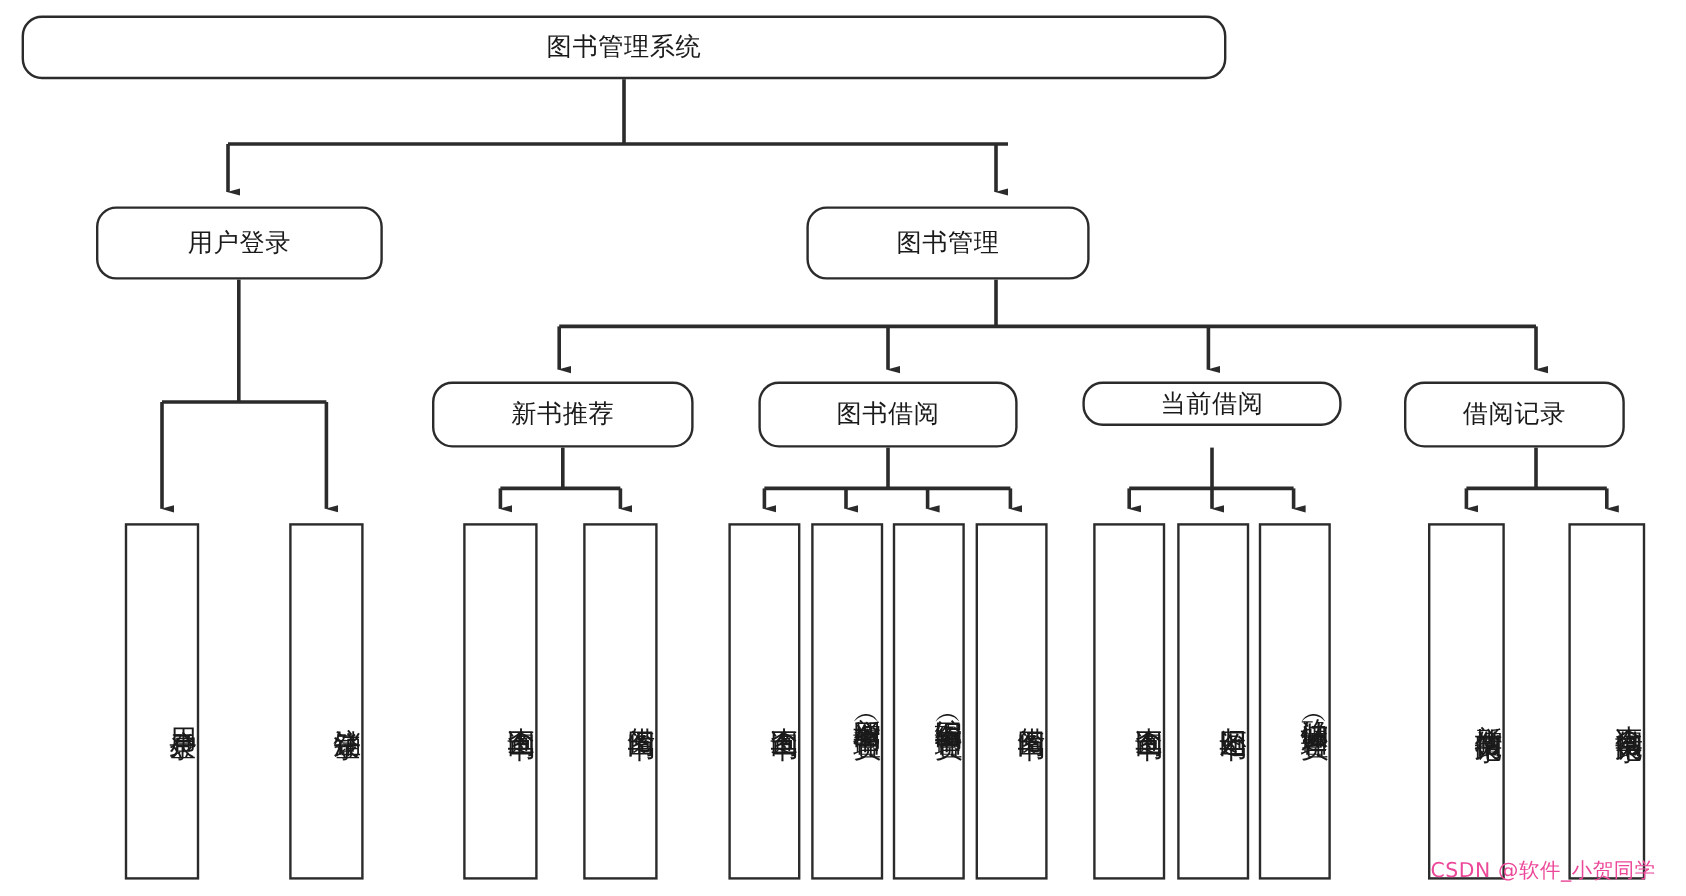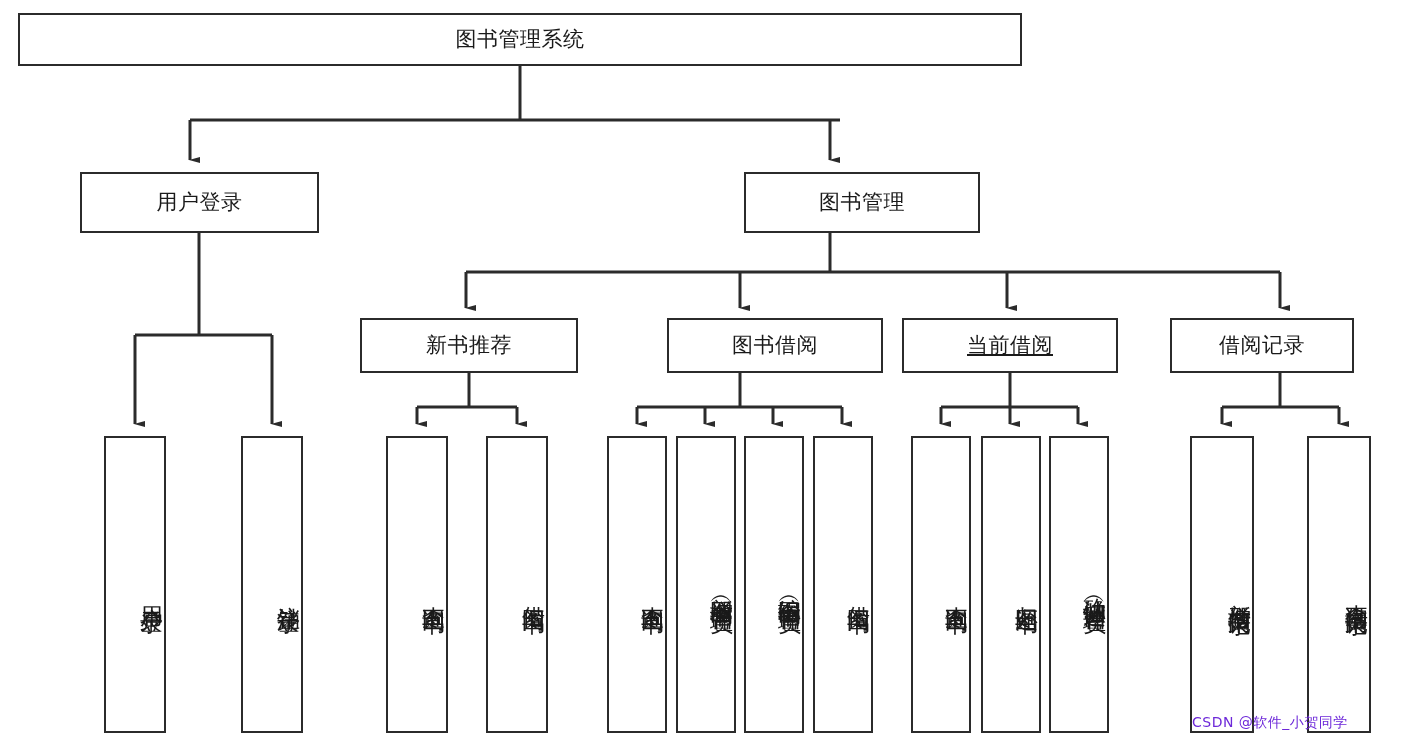--- a/index.html
+++ b/index.html
@@ -28,41 +28,42 @@
     border:2.5px solid #2b2b2b;
     display:flex;
     align-items:center;
     justify-content:center;
     text-align:center;
     line-height:1.12;
   }
   .node.horiz{
     font-size:21px;
     letter-spacing:0.5px;
+    border-radius:17px;
   }
   .node.vert{
     writing-mode:vertical-rl;
     text-orientation:upright;
     font-size:23px;
     letter-spacing:2px;
     align-items:flex-start;
     justify-content:center;
     padding-top:14px;
   }
   .node.vert.start-top{
     padding-top:8px;
   }
   .node-label{
     display:block;
     white-space:pre-line;
   }
   .watermark{
     position:absolute;
-    font-size:14px;
-    color:#6d28d9;
+    font-size:17px;
+    color:#ec4899;
     letter-spacing:0.5px;
     white-space:nowrap;
     font-family:"DejaVu Sans","Liberation Sans",sans-serif;
   }
 </style>
 </head>
 <body>
 
 <div id="canvas">
 
@@ -117,31 +118,31 @@
     </g>
   </svg>
 
   <div class="node horiz" style="left:18px;top:13px;width:1004px;height:53px;">
     <span class="node-label">图书管理系统</span>
   </div>
 
   <div class="node horiz" style="left:80px;top:172px;width:239px;height:61px;">
     <span class="node-label">用户登录</span>
   </div>
-  <div class="node horiz" style="left:744px;top:172px;width:236px;height:61px;">
+  <div class="node horiz" style="left:672px;top:172px;width:236px;height:61px;">
     <span class="node-label">图书管理</span>
   </div>
 
   <div class="node horiz" style="left:360px;top:318px;width:218px;height:55px;justify-content:center;">
     <span class="node-label">新书推荐</span>
   </div>
-  <div class="node horiz" style="left:632px;top:318px;width:216px;height:55px;margin-left:35px;">
+  <div class="node horiz" style="left:632px;top:318px;width:216px;height:55px;">
     <span class="node-label">图书借阅</span>
   </div>
-  <div class="node horiz" style="left:902px;top:318px;width:216px;height:55px;text-decoration:underline;">
+  <div class="node horiz" style="left:902px;top:318px;width:216px;height:37px;">
     <span class="node-label">当前借阅</span>
   </div>
   <div class="node horiz" style="left:1170px;top:318px;width:184px;height:55px;">
     <span class="node-label">借阅记录</span>
   </div>
 
   <div class="node vert" style="left:104px;top:436px;width:62px;height:297px;">
     <span class="node-label">用户登录</span>
   </div>
   <div class="node vert" style="left:241px;top:436px;width:62px;height:297px;">

